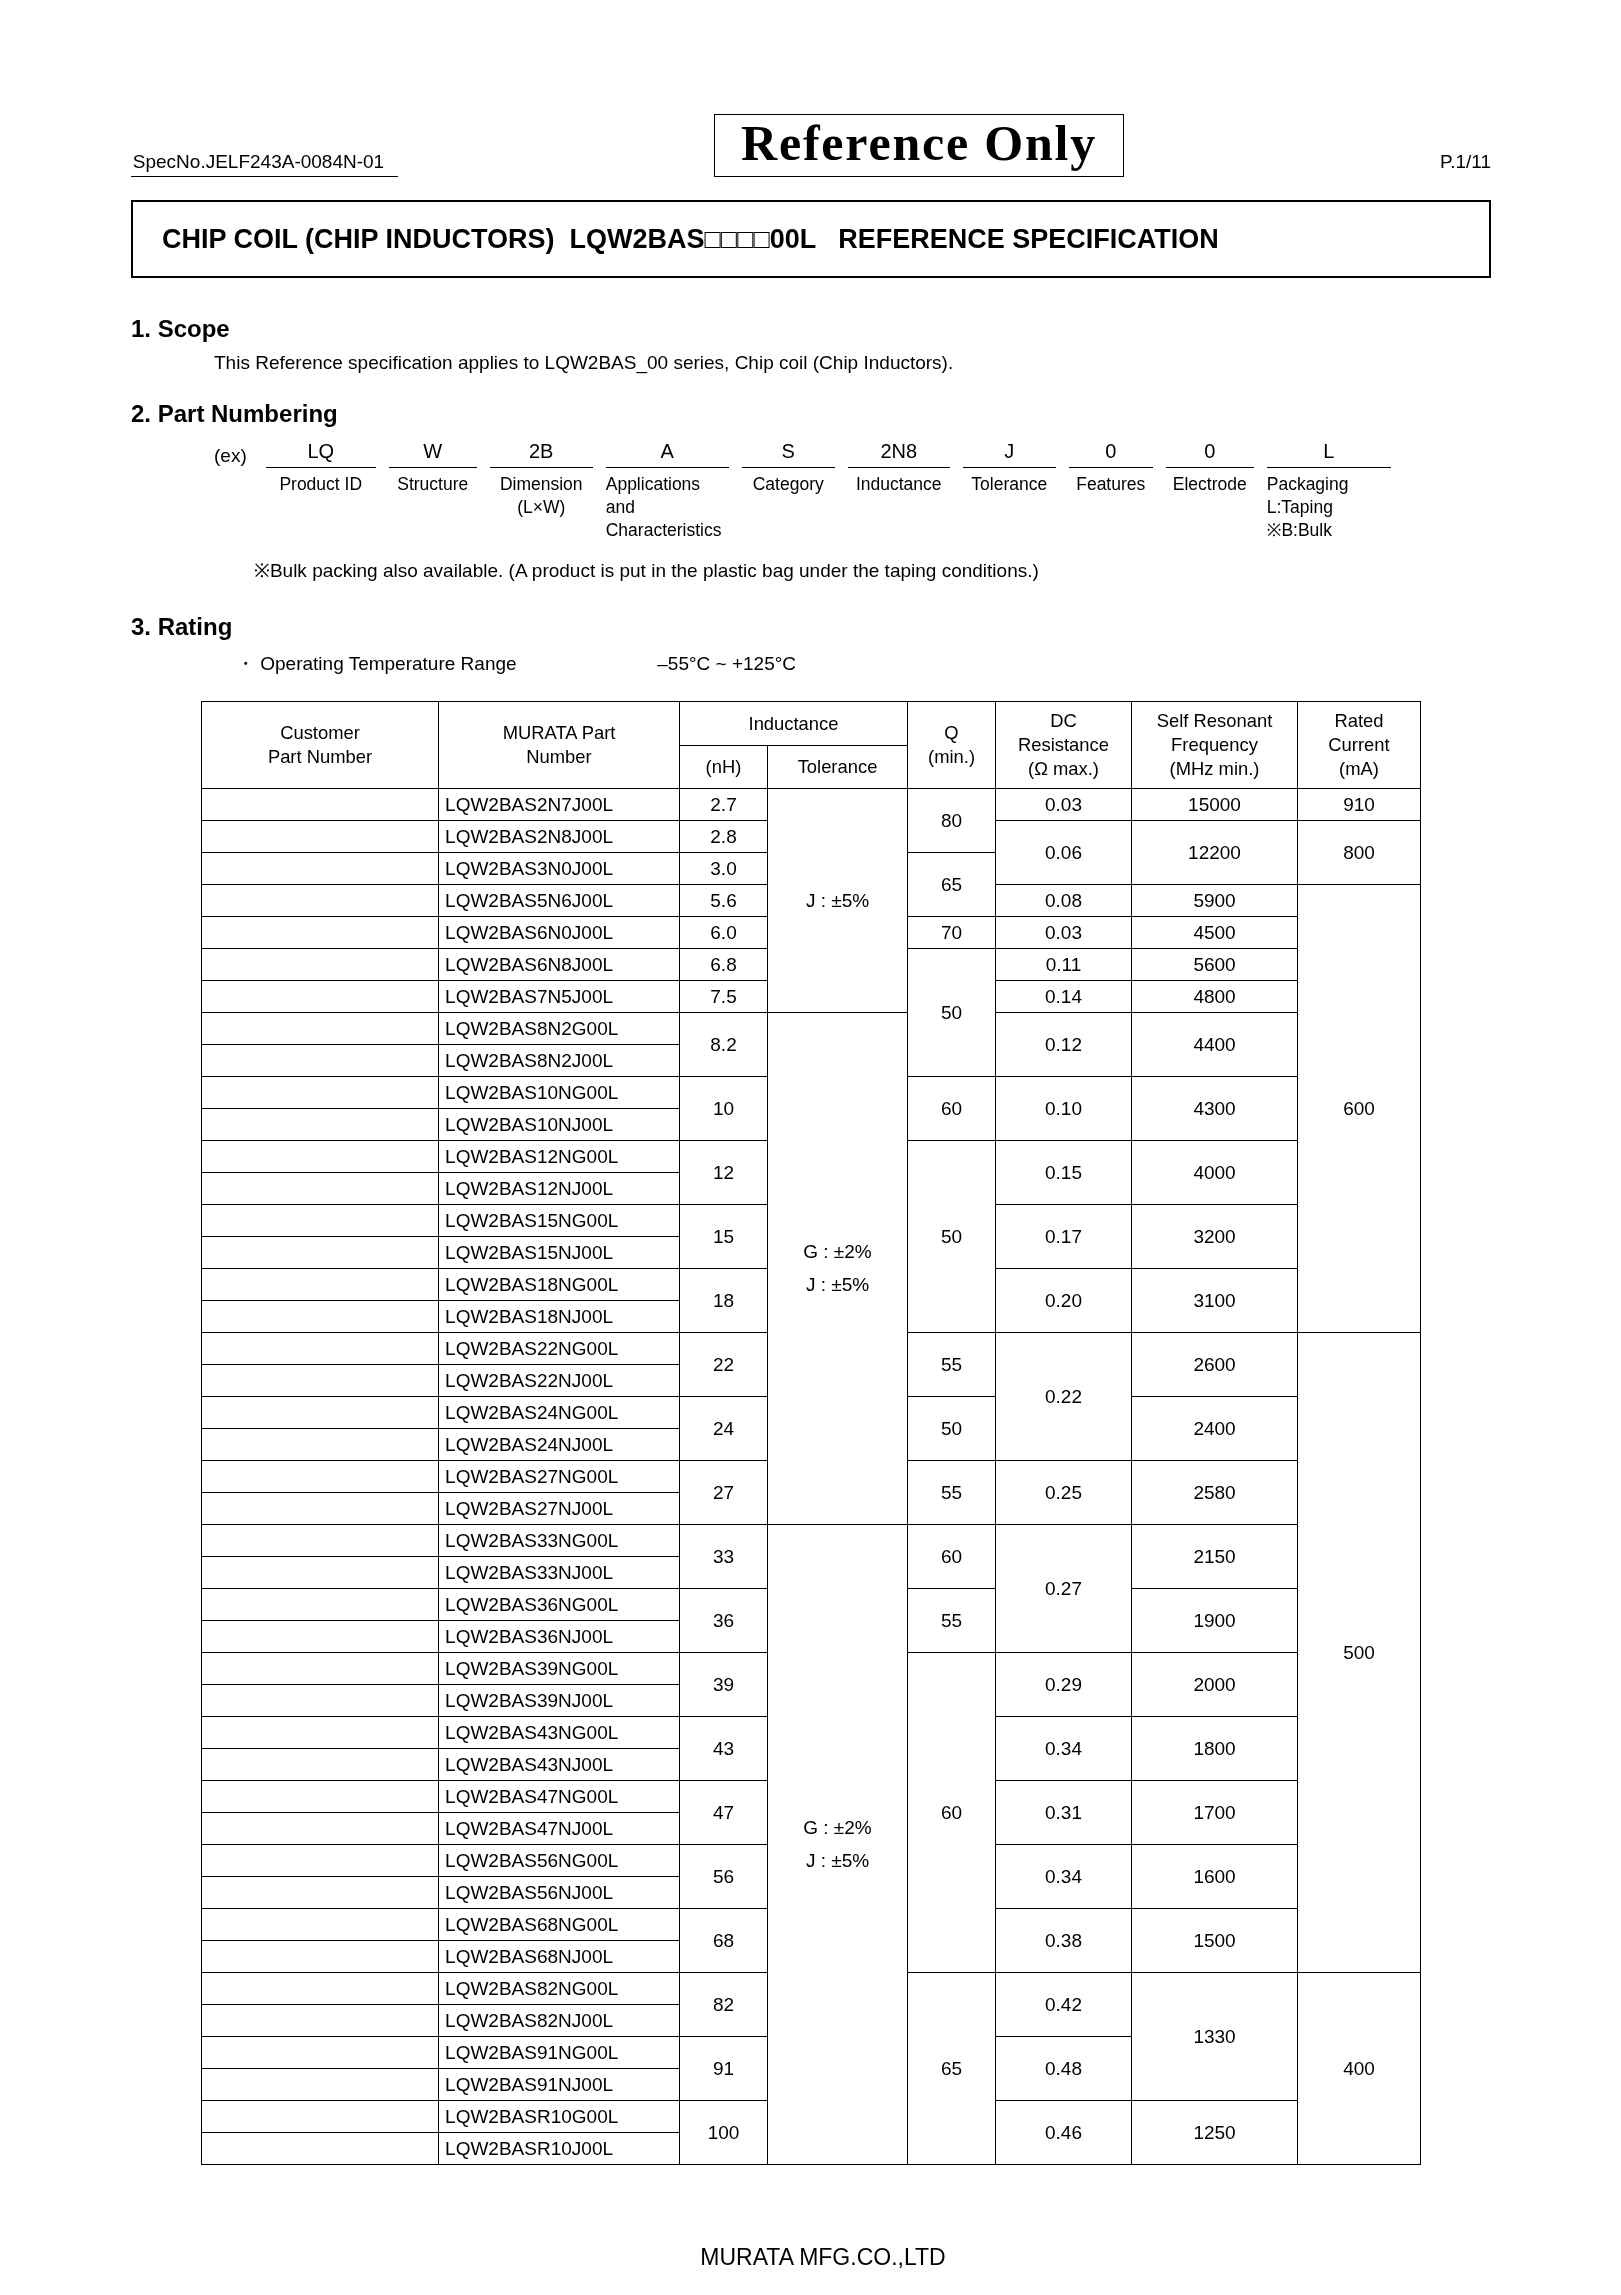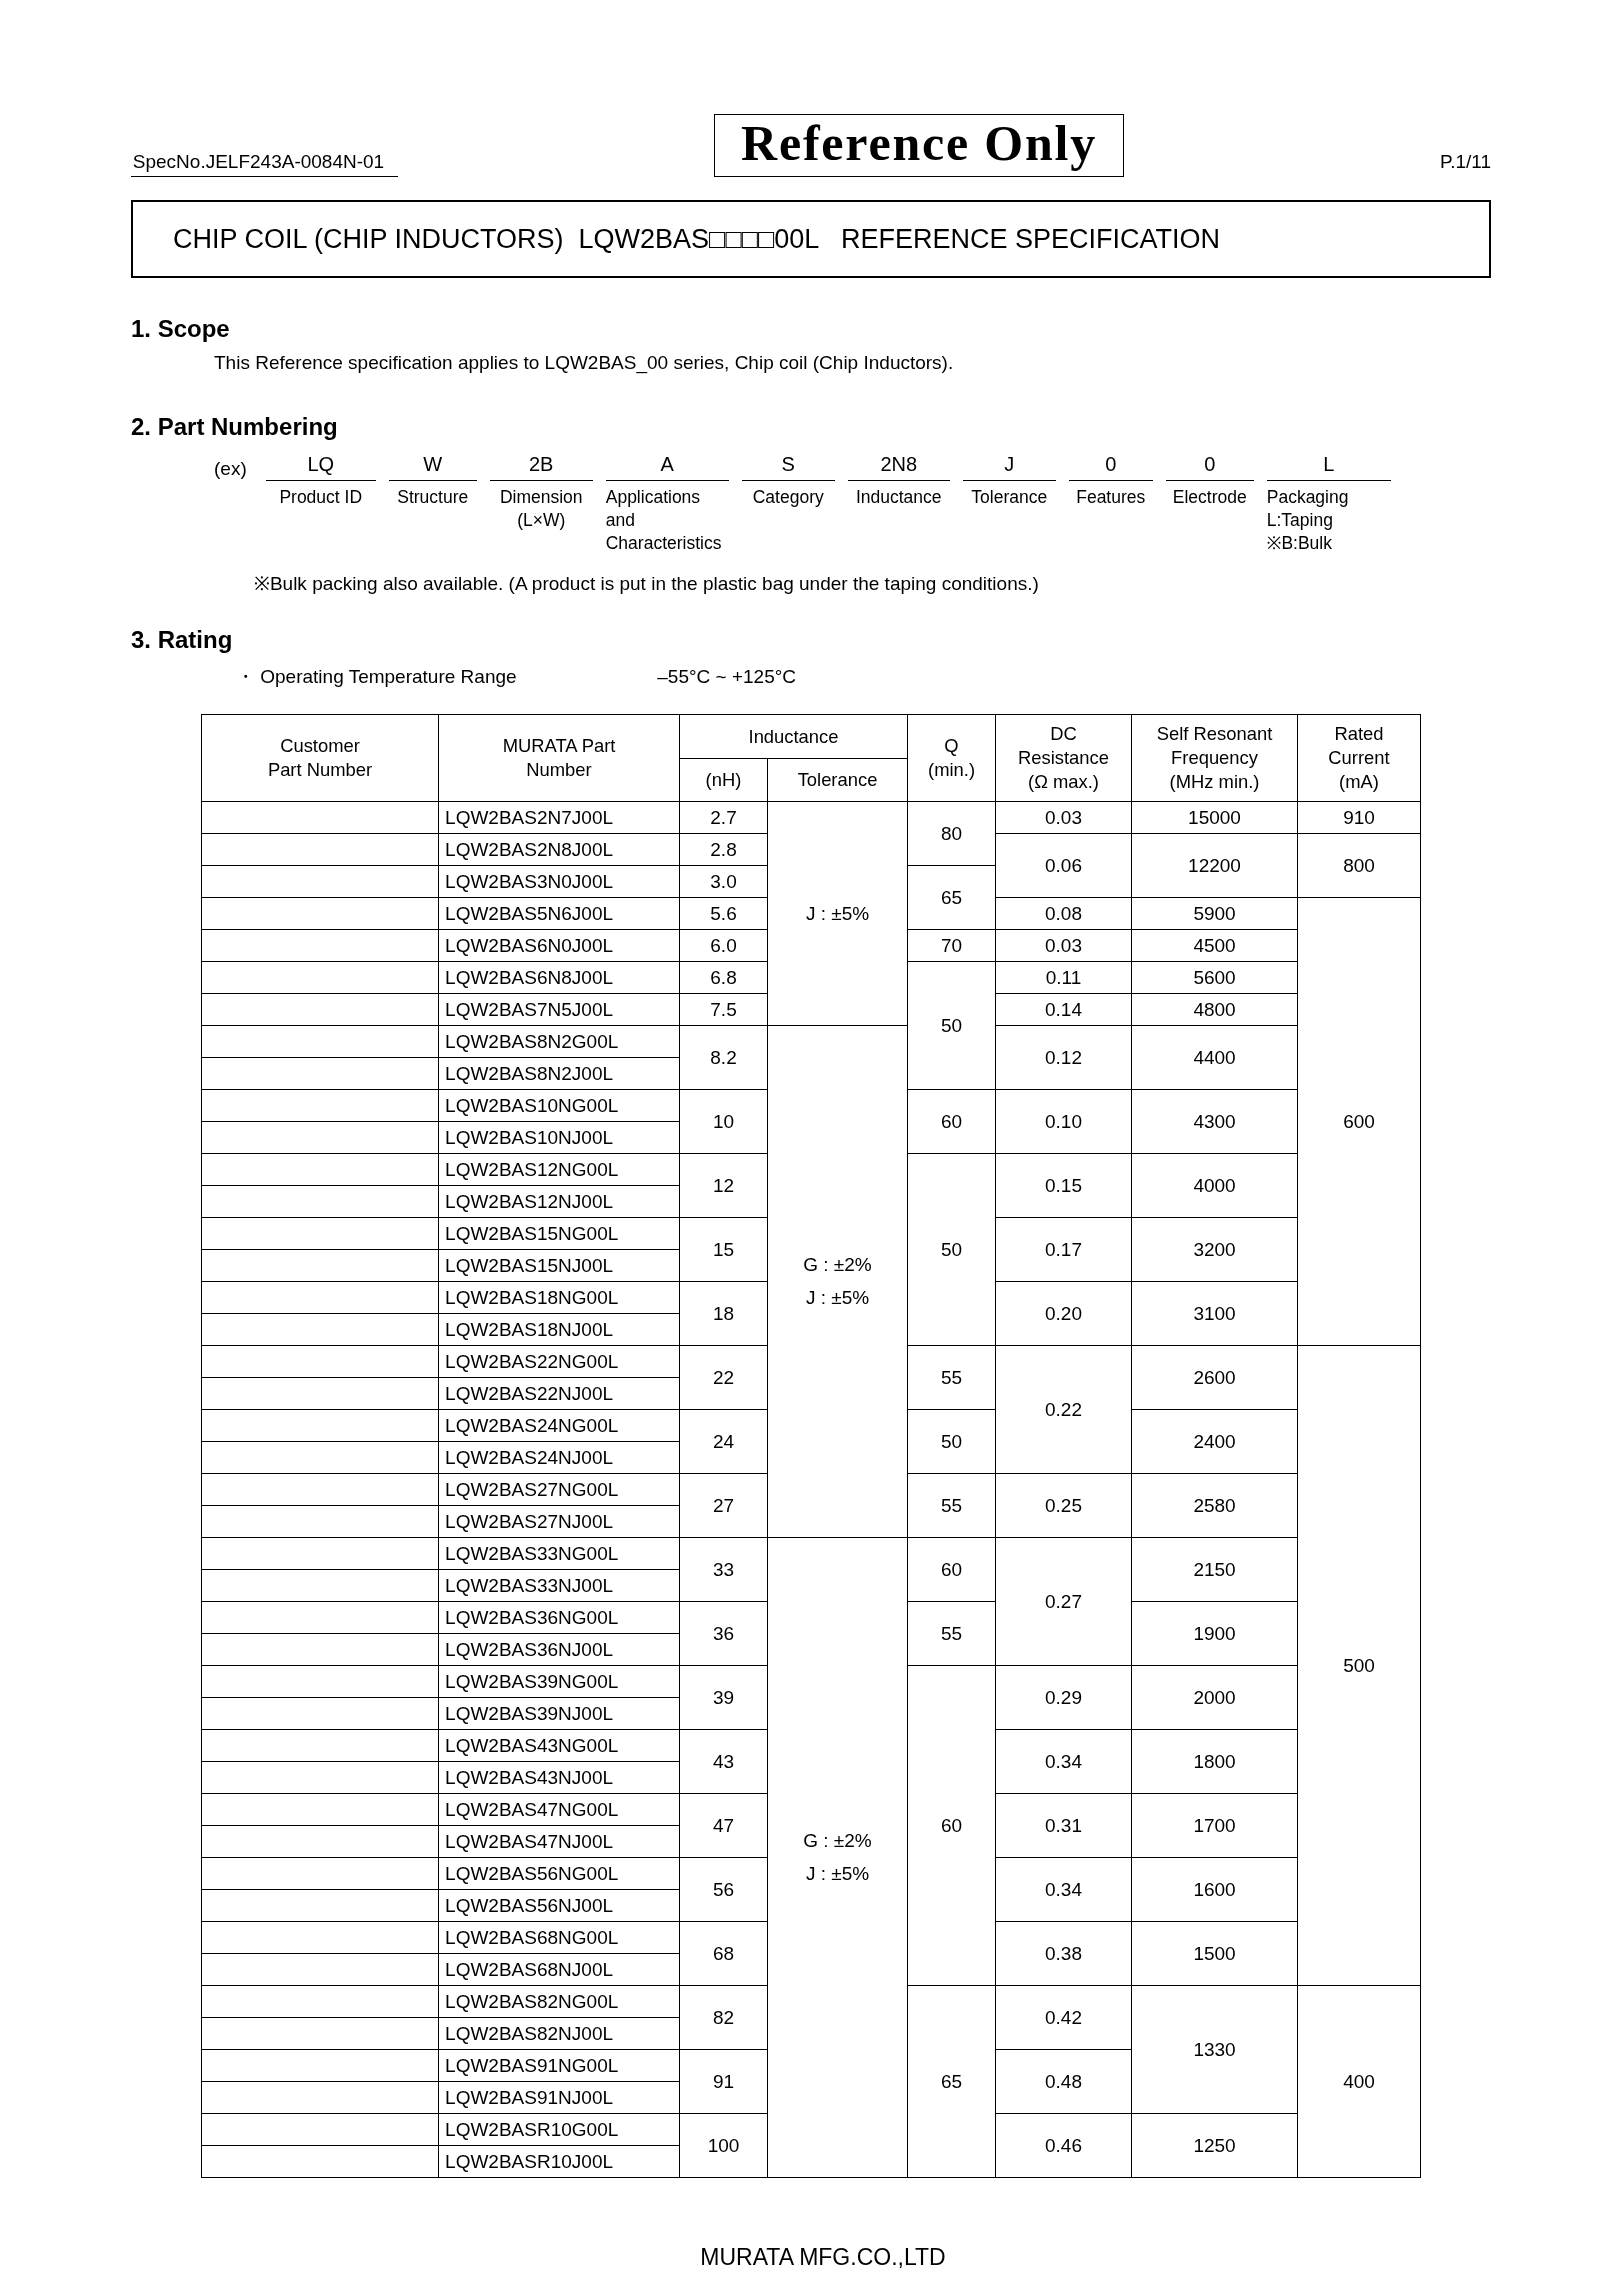--- a/index.html
+++ b/index.html
@@ -16,29 +16,29 @@
   .ref-box{
     border:1.8px solid #000;padding:1.8px 26px 7px;
     font-family:"Liberation Serif", serif;font-weight:bold;
     font-size:50px;line-height:1.05;letter-spacing:1.8px;white-space:pre;
   }
   .pageno{font-size:19px;padding-bottom:4.4px;}
 
   
   .title-box{
     margin-top:23px;border:2.6px solid #000;height:74px;
-    display:flex;align-items:center;padding-left:40px;
-    font-size:27px;font-weight:normal;white-space:pre;
+    display:flex;align-items:center;padding-left:29px;
+    font-size:27px;font-weight:bold;white-space:pre;
   }
 
   h2{font-size:24px;margin:0;font-weight:bold;}
   .h-scope{margin-top:37px;}
   .scope-body{margin:8.8px 0 0 83px;font-size:19px;}
 
-  .h-pn{margin-top:39px;}
+  .h-pn{margin-top:26px;}
   .pn-row{display:flex;align-items:flex-start;margin:12.3px 0 0 83px;}
   .ex{font-size:19px;margin-right:19px;padding-top:4.4px;}
   .pn-cols{display:flex;gap:13px;}
   .pn-col{display:flex;flex-direction:column;align-items:center;}
   .pn-code{font-size:20px;text-align:center;border-bottom:1.8px solid #000;padding:0 3.5px 3.5px;width:100%;box-sizing:border-box;}
   .pn-label{font-size:17.5px;margin-top:5.3px;text-align:center;white-space:pre-line;line-height:1.3;}
   .pn-col:nth-child(1){width:110px;}
   .pn-col:nth-child(2){width:88px;}
   .pn-col:nth-child(3){width:103px;}
   .pn-col:nth-child(4){width:123px;}

